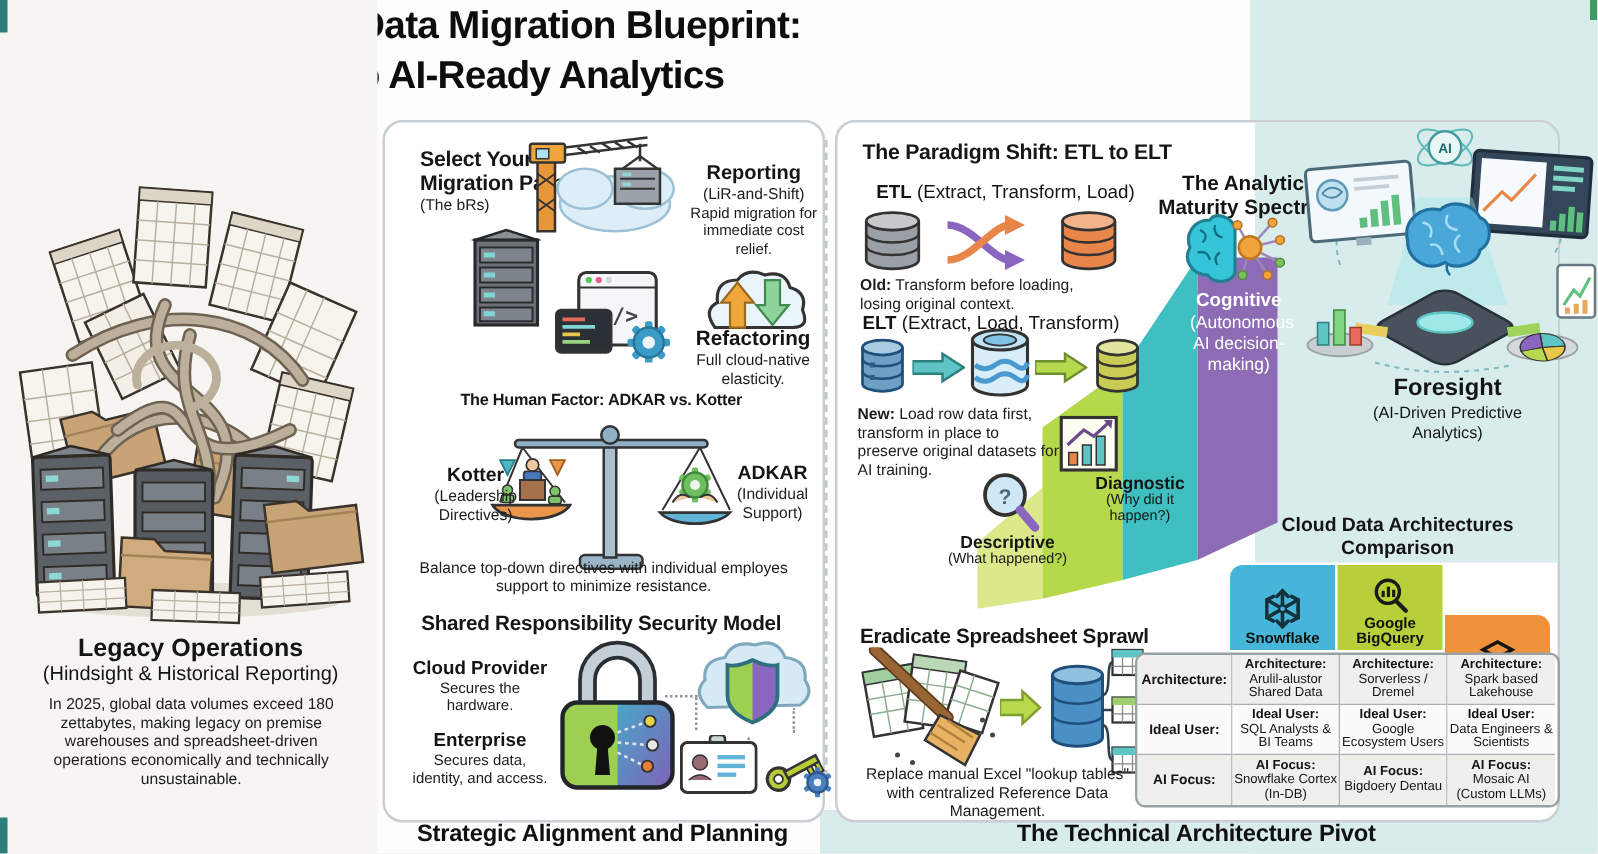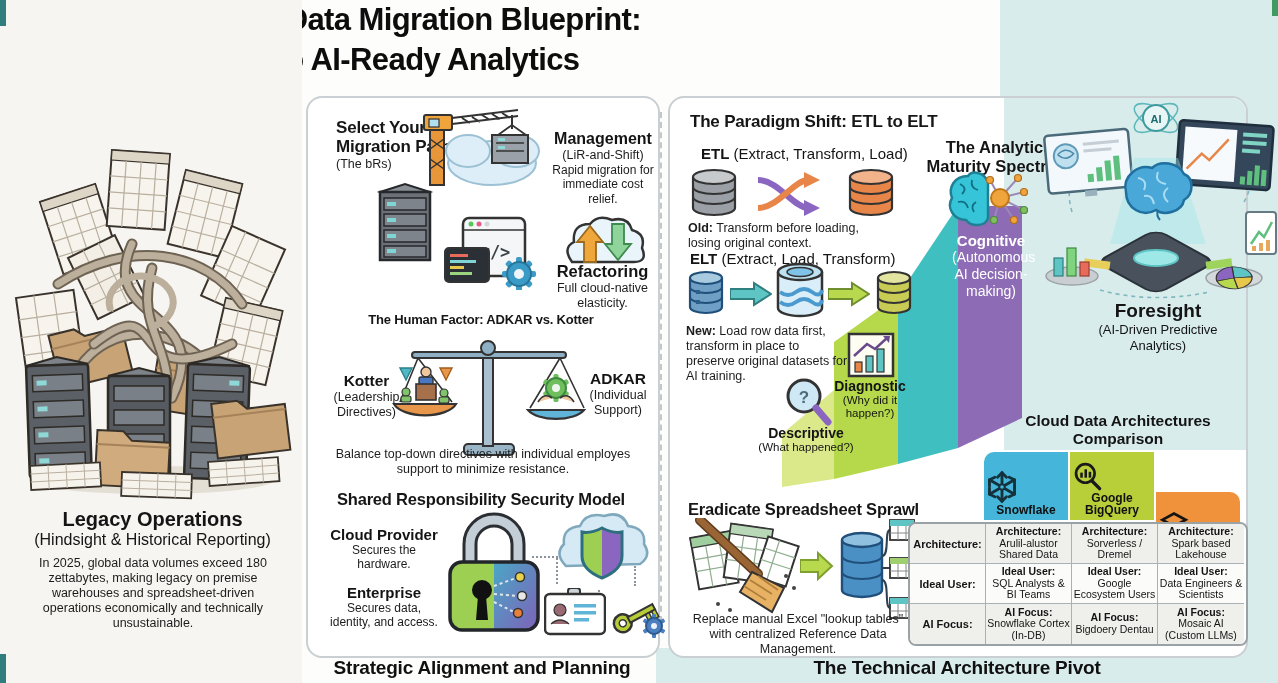--- a/index.html
+++ b/index.html
@@ -20,21 +20,21 @@
   .title{left:290px;top:4px;width:710px;text-align:center;font-size:31px;font-weight:bold;
          line-height:1.3;letter-spacing:-0.6px;color:#0d0d0d;z-index:5;}
   .sec-h{font-size:16.5px;font-weight:bold;color:#161616;letter-spacing:-0.2px;}
   .small{font-size:12px;line-height:1.2;color:#1c1c1c;}
   .sm13{font-size:12.5px;line-height:1.2;color:#1c1c1c;}
   .footer{font-size:19px;font-weight:bold;color:#101010;letter-spacing:-0.2px;}
   .notch{background:#2f7d7d;z-index:9;}
   .white-txt{color:#fff;}
   
   .tiles{left:984px;top:452px;width:258px;height:68px;display:flex;gap:2px;z-index:6;}
-  .tile{width:84px;height:68px;display:flex;flex-direction:column;justify-content:flex-end;
+  .tile{width:84px;height:68px;display:flex;flex-direction:column;align-items:center;justify-content:flex-end;
         padding-bottom:3px;box-sizing:border-box;}
   .tile-0{background:#45b6d9;border-radius:10px 0 0 0;}
   .tile-1{background:#b8cf3a;}
   .tile-2{background:#f0913c;border-radius:0 10px 0 0;margin-top:40px;}
   .tile .nm{font-size:12px;font-weight:bold;color:#101010;text-align:center;line-height:1.05;}
   .ctable{left:908px;top:522px;width:336px;z-index:6;border:2px solid #9aa2a6;border-radius:8px;
           overflow:hidden;display:grid;grid-template-columns:76px 86px 86px 86px;background:#fff;}
   .ctable>div{border-right:1px solid #aab1b5;border-bottom:1px solid #aab1b5;
           display:flex;flex-direction:column;align-items:center;justify-content:center;
           padding:2px 1px;box-sizing:border-box;min-height:40px;}
@@ -221,21 +221,21 @@
     <path d="M32 15 L98 7 M32 21 L98 13 M42 15 l8 5 M52 14 l8 5 M62 12 l8 5 M72 11 l8 5 M82 10 l8 5" stroke="#333" stroke-width="2"></path>
     <path d="M92 12 V26" stroke="#333" stroke-width="2"></path>
     <path d="M78 32 L92 22 L106 32" fill="none" stroke="#333" stroke-width="1.8"></path>
     <rect x="72" y="32" width="36" height="28" fill="#9aa1a8" stroke="#333" stroke-width="2"></rect>
     <path d="M76 40 h28 M76 48 h28" stroke="#333" stroke-width="1.5"></path>
     <rect x="78" y="35" width="7" height="3" fill="#8fd8d8"></rect>
       <rect x="78" y="43" width="7" height="3" fill="#8fd8d8"></rect>
   </svg>
 
   <div class="c z ctr" style="left:548px;top:130px;width:110px;">
-    <div class="b" style="font-size:16px;">Management</div>
+    <div class="b" style="font-size:16px;">Reporting</div>
     <div class="sm13">(LiR-and-Shift)</div>
     <div class="small">Rapid migration for immediate cost relief.</div>
   </div>
 
   <svg class="c z" style="left:370px;top:182px;" width="70" height="82" viewBox="0 0 70 82">
     <polygon points="10,10 35,2 60,10 35,18" fill="#8a9096" stroke="#26292c" stroke-width="2"></polygon>
     <rect x="10" y="10" width="50" height="68" fill="#6b7177" stroke="#26292c" stroke-width="2.5"></rect>
     <g fill="#7d848b" stroke="#26292c" stroke-width="1.5">
       <rect x="14" y="16" width="42" height="12"></rect>
         <rect x="14" y="32" width="42" height="12"></rect>
@@ -322,21 +322,21 @@
           <rect x="-2.5" y="-14" width="5" height="6" rx="1.5" transform="rotate(240)"></rect>
           <rect x="-2.5" y="-14" width="5" height="6" rx="1.5" transform="rotate(300)"></rect>
         </g>
       <circle r="10" fill="#6fbf5f" stroke="#3f8a3f" stroke-width="2"></circle>
         <circle r="4" fill="#eef6ee"></circle>
     </g>
     <path d="M146 72 q6 -10 14 -4 M182 72 q-6 -10 -14 -4" stroke="#333" stroke-width="1.6" fill="#f0c8a0"></path>
     <path d="M136 80 A 30 14 0 0 0 192 80 Z" fill="#5fb4d8" stroke="#333" stroke-width="2.2"></path>
   </svg>
 
-  <div class="c z ctr" style="left:324px;top:372px;width:85px;">
+  <div class="c z ctr" style="left:338px;top:372px;width:85px;">
     <div class="b" style="font-size:15.5px;">Kotter</div>
     <div class="sm13">(Leadership Directives)</div>
   </div>
   <div class="c z ctr" style="left:578px;top:370px;width:80px;">
     <div class="b" style="font-size:15.5px;">ADKAR</div>
     <div class="sm13">(Individual Support)</div>
   </div>
   <div class="c z ctr sm13" style="left:330px;top:447px;width:306px;">Balance top-down directives with individual employes support to minimize resistance.</div>
 
   <div class="c z ctr sec-h" style="left:316px;top:490px;width:330px;">Shared Responsibility Security Model</div>
@@ -509,21 +509,21 @@
   </div>
 
   <svg class="c z" style="left:845px;top:330px;" width="52" height="50" viewBox="0 0 52 50">
     <rect x="4" y="4" width="44" height="42" fill="#fdfdf2" stroke="#333" stroke-width="2.5"></rect>
     <rect x="10" y="32" width="7" height="10" fill="#e8864a" stroke="#333" stroke-width="1.2"></rect>
     <rect x="21" y="26" width="7" height="16" fill="#5fc4c4" stroke="#333" stroke-width="1.2"></rect>
     <rect x="32" y="19" width="7" height="23" fill="#5fc4c4" stroke="#333" stroke-width="1.2"></rect>
     <path d="M9 26 L22 14 L30 19 L42 8" fill="none" stroke="#6a4a8a" stroke-width="2.5"></path>
     <polygon points="38,6 45,6 44,13" fill="#6a4a8a"></polygon>
   </svg>
-  <div class="c z ctr" style="left:818px;top:378px;width:104px;">
+  <div class="c z ctr" style="left:818px;top:378px;width:104px;padding-left:42px;">
     <div class="b" style="font-size:14px;">Diagnostic</div>
     <div style="font-size:11.5px;line-height:1.15;">(Why did it happen?)</div>
   </div>
 
   <svg class="c z" style="left:942px;top:168px;" width="86" height="66" viewBox="0 0 86 66">
     <path d="M26 8 C12 8 6 20 10 30 C4 40 12 52 24 52 C30 60 44 58 46 50 L46 14 C42 4 30 2 26 8 Z" fill="#35c4d8" stroke="#1f7f93" stroke-width="2.5"></path>
     <path d="M18 16 q8 4 2 10 M30 12 q-2 8 6 10 M16 34 q8 -2 10 6 M34 34 q-6 4 -2 10" stroke="#0f6f83" stroke-width="1.8" fill="none"></path>
     <g stroke="#9a88b8" stroke-width="2">
       <path d="M58 30 L76 10"></path>
         <path d="M58 30 L82 24"></path>

